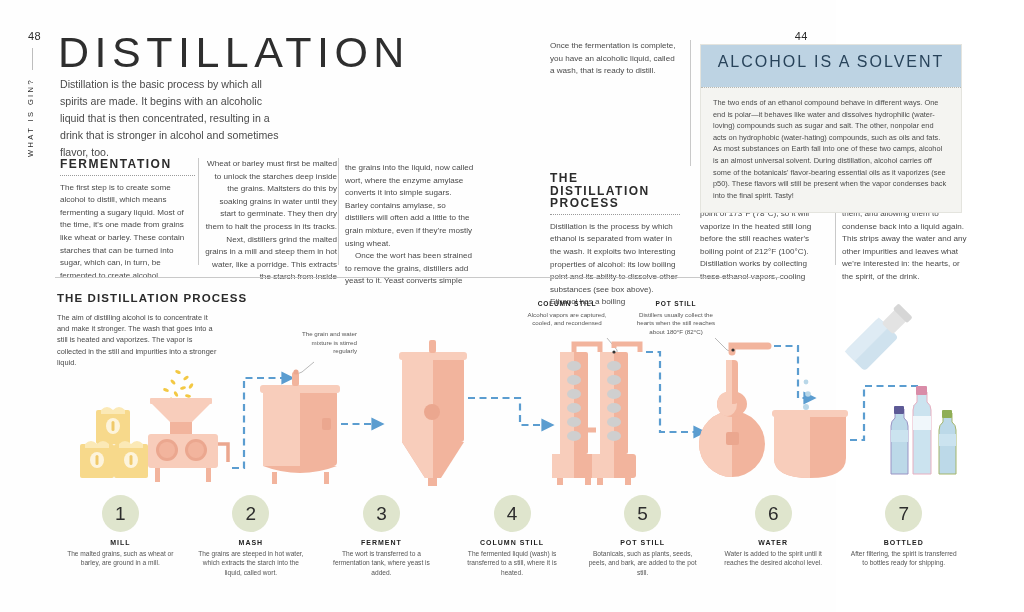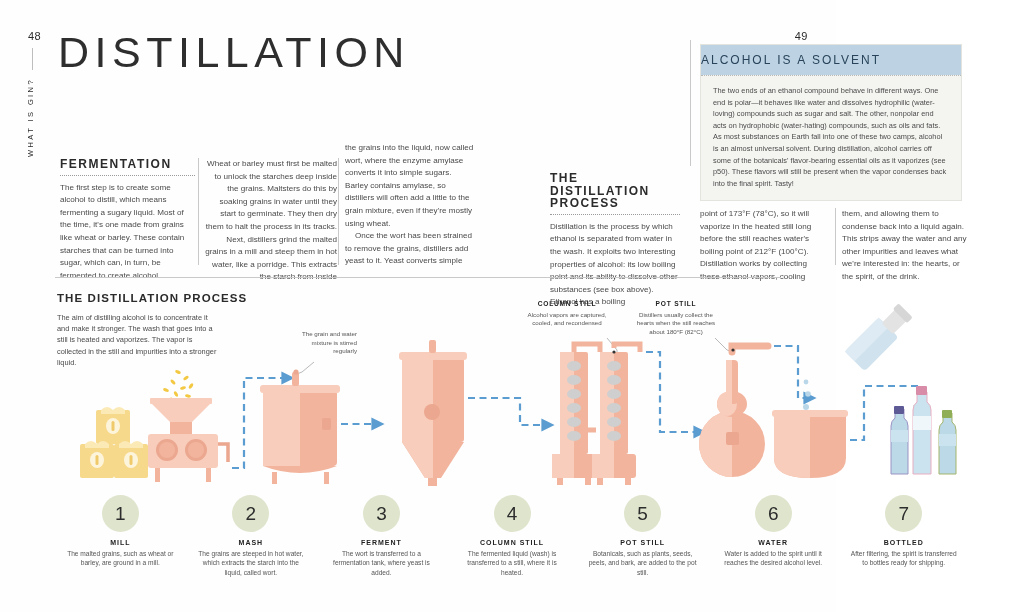--- a/index.html
+++ b/index.html
@@ -87,47 +87,47 @@
   }
   .body-col p + p { text-indent: 10px; }
   .vrule {
     position: absolute;
     width: 1px;
     background: #c9c9c9;
   }
 
   .c1 { left: 60px;  top: 158px; width: 135px; }
   .c2 { left: 205px; top: 158px; width: 132px; text-align: right; }
-  .c3 { left: 345px; top: 142px; width: 130px; }
+  .c3 { left: 345px; top: 162px; width: 130px; }
   .c4 { left: 550px; top: 40px;  width: 130px; }
   .c5 { left: 550px; top: 172px; width: 130px; }
   .c6 { left: 700px; top: 208px; width: 128px; }
   .c7 { left: 842px; top: 208px; width: 128px; }
 
   .vr1 { left: 198px; top: 158px; height: 107px; }
   .vr2 { left: 338px; top: 158px; height: 107px; }
   .vr3 { left: 690px; top: 40px;  height: 126px; }
   .vr4 { left: 835px; top: 208px; height: 57px; }
 
   
   .solvent-box {
     position: absolute;
     left: 700px; top: 44px;
     width: 262px;
     background: #f4f4f1;
     border: 1px solid #e4e4de;
   }
   .solvent-head {
     background: #bdd3e3;
-    text-align: left;
-    font-size: 12px;
+    text-align: center;
+    font-size: 16px;
     letter-spacing: 2px;
     font-weight: normal;
     color: #28435a;
-    padding: 8px 0 8px;
+    padding: 8px 0 16px;
   }
   .solvent-body {
     font-size: 7.4px;
     line-height: 11.6px;
     color: #4b4b4b;
     padding: 9px 12px 11px;
     text-align: left;
   }
   .solvent-divider {
     height: 1px;
@@ -212,25 +212,26 @@
 </style>
 </head>
 <body>
 
 <div class="page">
 
   <div class="folio folio-left">48</div>
   <div class="side-rule left"></div>
   <div class="vertical-tag left">WHAT IS GIN?</div>
 
-  <div class="folio folio-right">49</div>
+  <div class="folio folio-right">44</div>
   <div class="side-rule right"></div>
   <div class="vertical-tag right">DISTILLATION</div>
 
   <h1 class="title">DISTILLATION</h1>
+  <div class="deck">Distillation is the basic process by which all spirits are made. It begins with an alcoholic liquid that is then concentrated, resulting in a drink that is stronger in alcohol and sometimes flavor, too.</div>
 
   <div class="vrule vr1"></div>
   <div class="vrule vr2"></div>
   <div class="vrule vr3"></div>
   <div class="vrule vr4"></div>
 
   <div class="body-col c1">
     <div class="col-head">FERMENTATION</div>
     <div class="dotrule"></div>
     <p>The first step is to create some alcohol to distill, which means fermenting a sugary liquid. Most of the time, it's one made from grains like wheat or barley. These contain starches that can be turned into sugar, which can, in turn, be fermented to create alcohol.</p>
@@ -240,20 +241,21 @@
     <p>Wheat or barley must first be malted to unlock the starches deep inside the grains. Maltsters do this by soaking grains in water until they start to germinate. They then dry them to halt the process in its tracks.</p>
     <p>Next, distillers grind the malted grains in a mill and steep them in hot water, like a porridge. This extracts the starch from inside</p>
   </div>
 
   <div class="body-col c3">
     <p>the grains into the liquid, now called wort, where the enzyme amylase converts it into simple sugars. Barley contains amylase, so distillers will often add a little to the grain mixture, even if they're mostly using wheat.</p>
     <p>Once the wort has been strained to remove the grains, distillers add yeast to it. Yeast converts simple</p>
   </div>
 
   <div class="body-col c4">
+    <p>Once the fermentation is complete, you have an alcoholic liquid, called a wash, that is ready to distill.</p>
   </div>
 
   <div class="body-col c5">
     <div class="col-head">THE DISTILLATION PROCESS</div>
     <div class="dotrule"></div>
     <p>Distillation is the process by which ethanol is separated from water in the wash. It exploits two interesting properties of alcohol: its low boiling point and its ability to dissolve other substances (see box above). Ethanol has a boiling</p>
   </div>
 
   <div class="body-col c6">
     <p>point of 173°F (78°C), so it will vaporize in the heated still long before the still reaches water's boiling point of 212°F (100°C). Distillation works by collecting these ethanol vapors, cooling</p>

